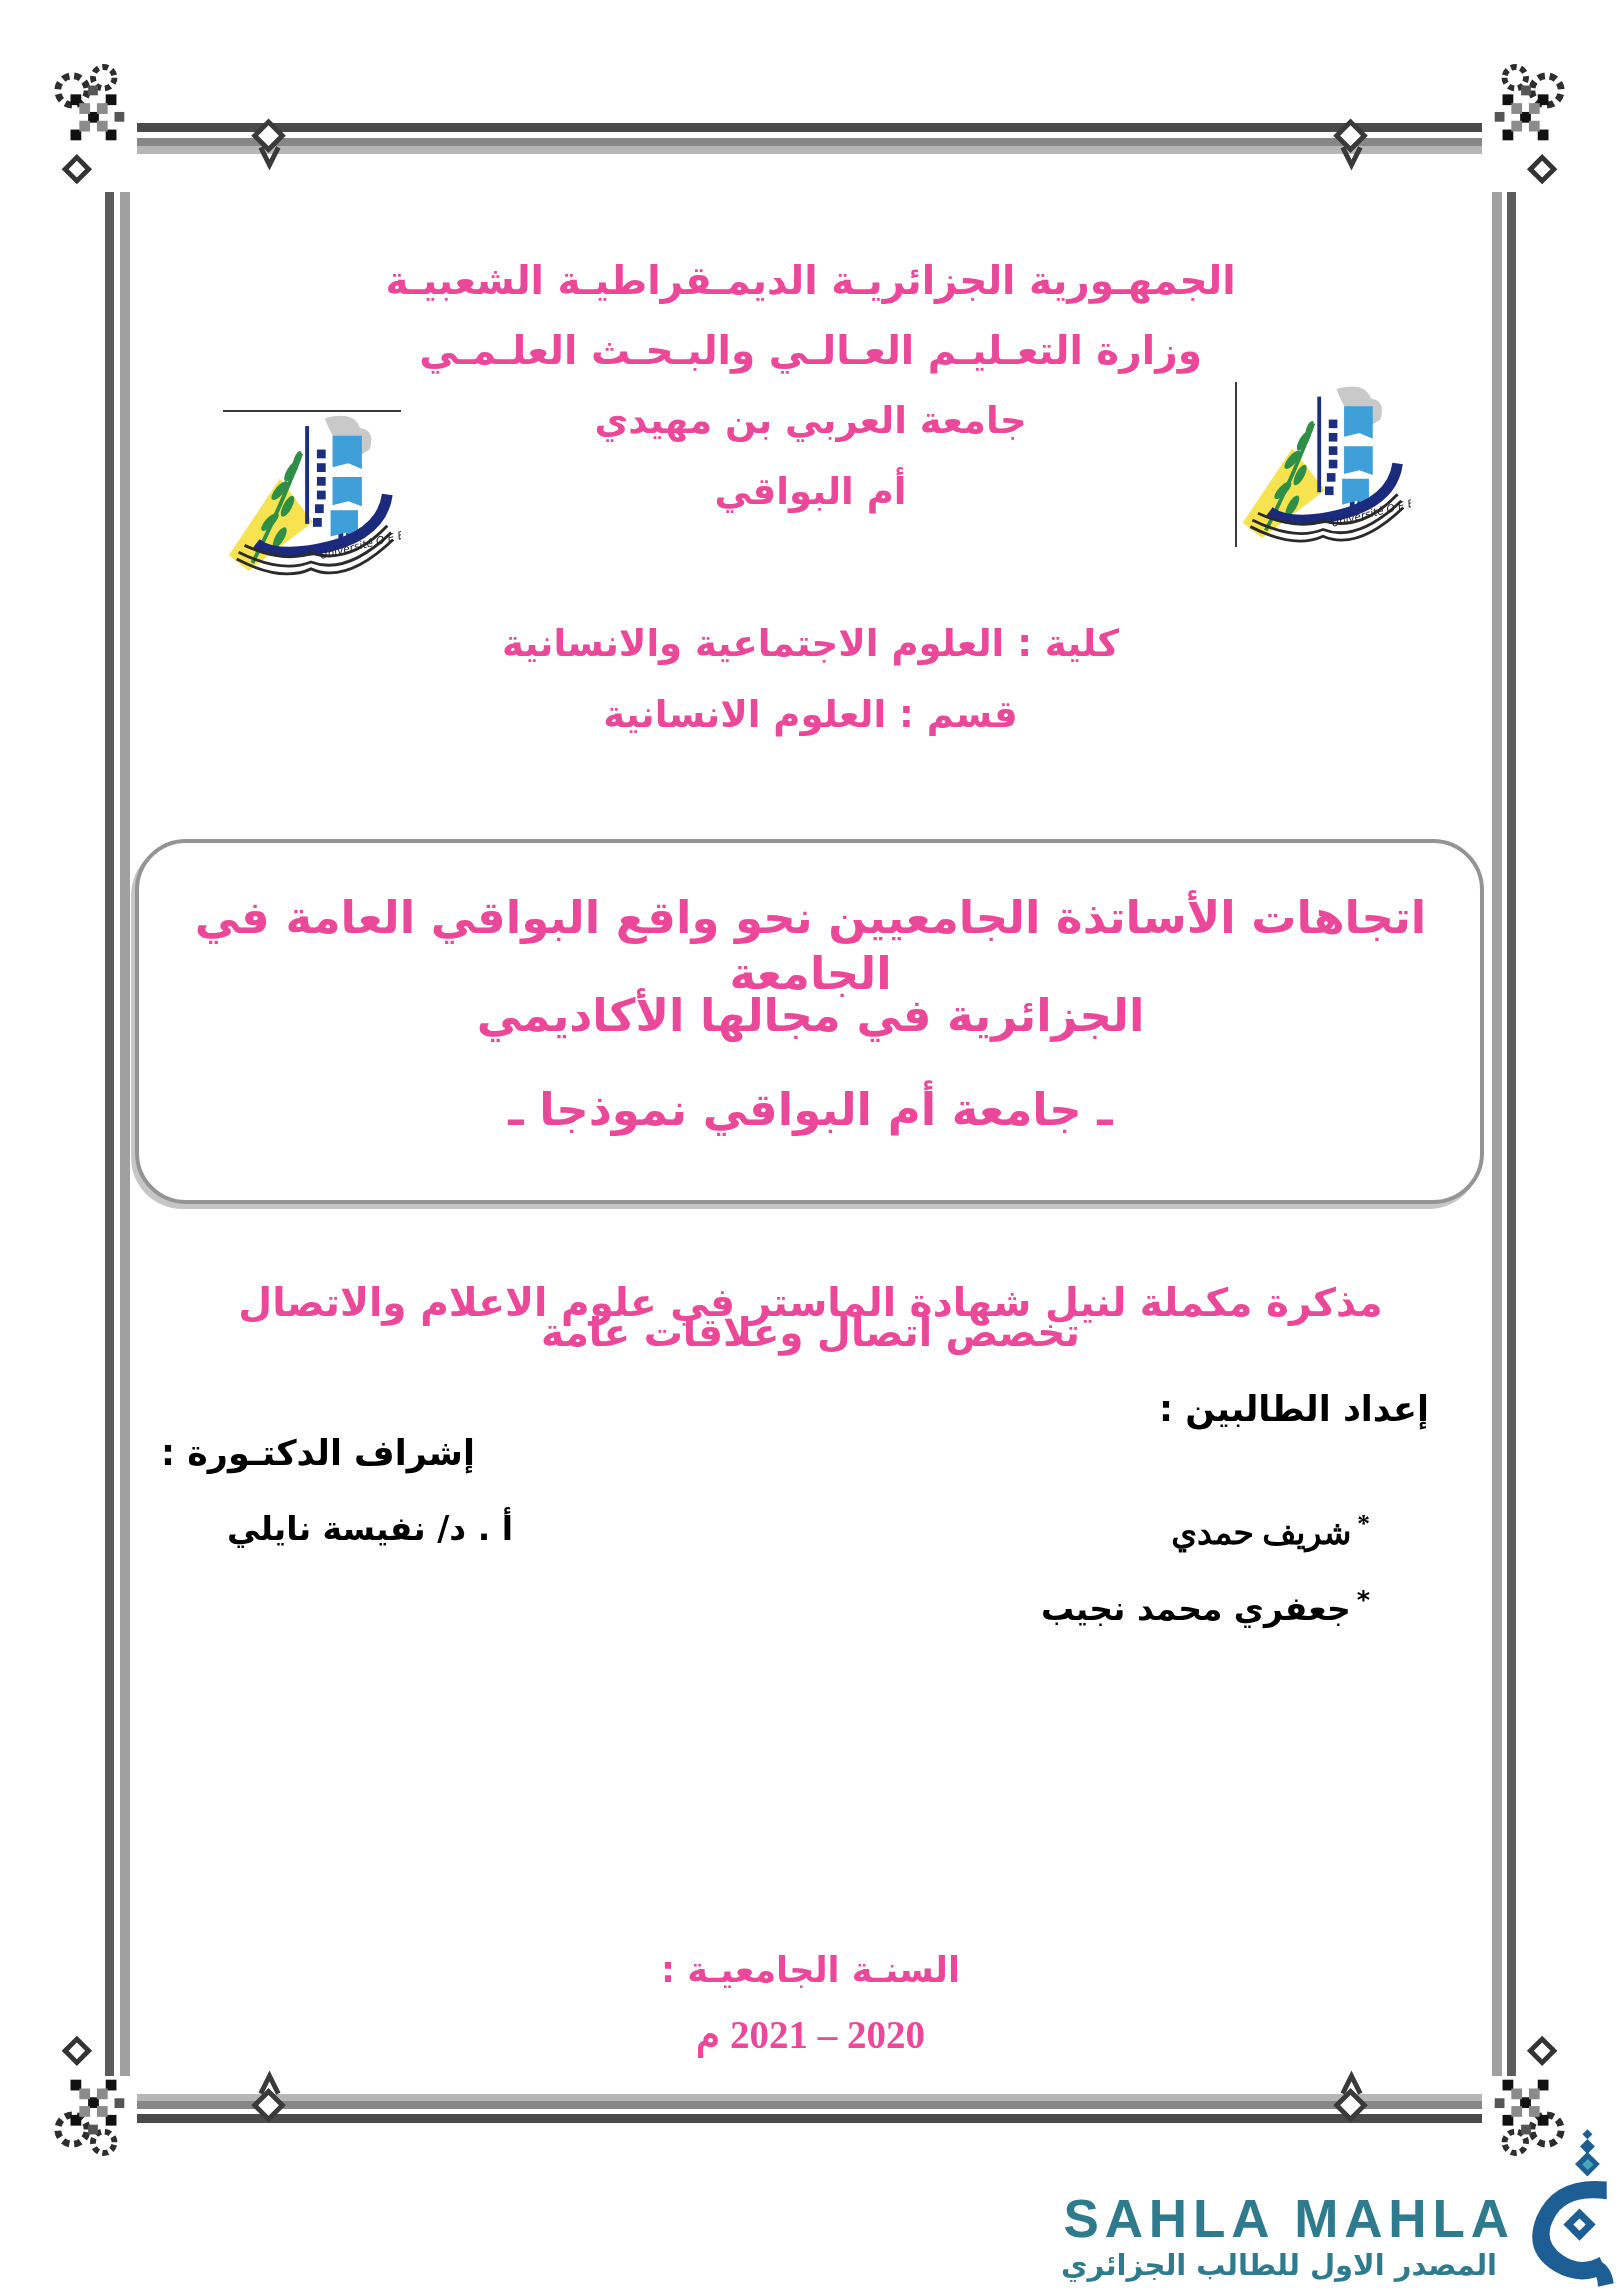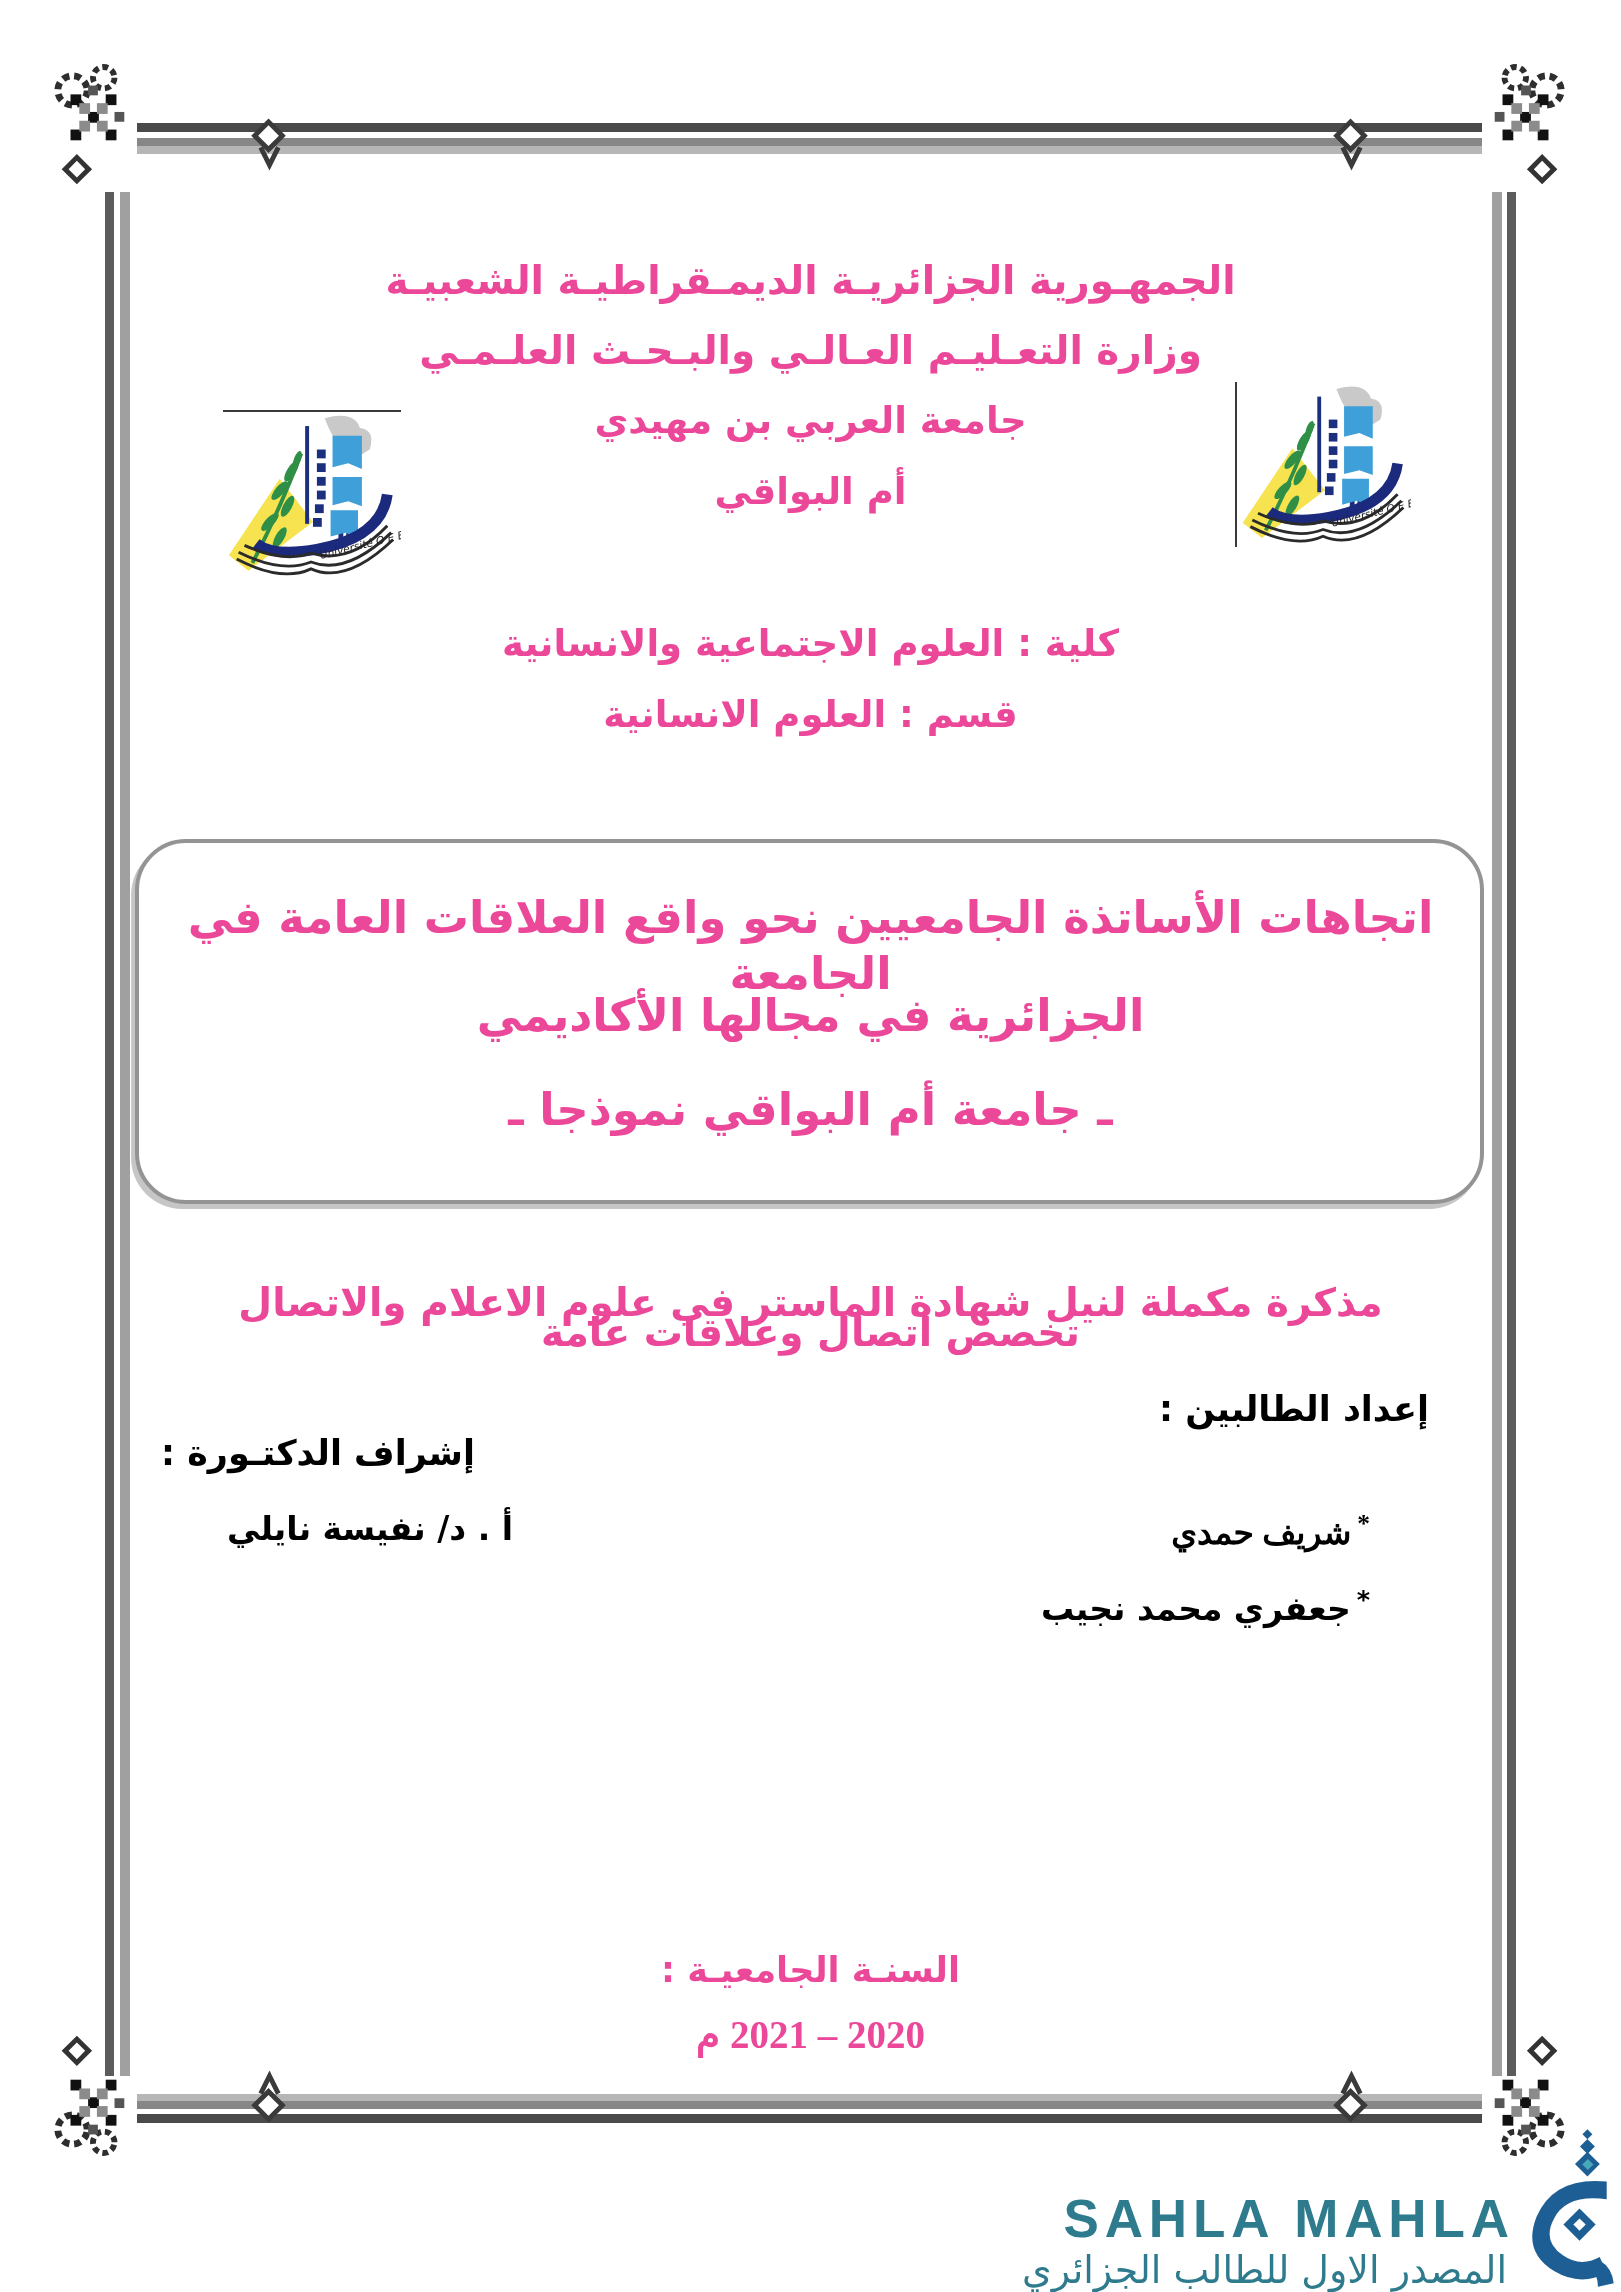--- a/index.html
+++ b/index.html
@@ -29,22 +29,22 @@
   .logo-left{border-top:2px solid #3a3a3a;}
   .logo-right{border-left:2px solid #3a3a3a;}
   
   .rtl{direction:rtl;}
   .bullet{font-size:25.5px;vertical-align:super;padding-left:5.9px;}
   
   .serif{font-family:"Liberation Serif", serif;}
   
   .wm-brand{position:absolute;right:106px;top:2188px;font-size:53px;font-weight:700;
      letter-spacing:5.9px;color:#2e7b8d;direction:ltr;font-family:"Liberation Sans", sans-serif;}
-  .wm-tagline{position:absolute;right:114px;top:2248px;font-size:38px;color:#2e7b8d;
-     direction:rtl;font-weight:400;}
+  .wm-tagline{position:absolute;right:124px;top:2248px;font-size:29px;color:#2e7b8d;
+     direction:rtl;font-weight:700;}
 </style>
 </head>
 <body>
 
 <div class="page">
 
   <div class="hline dark" style="top:123px;height:8.8px;"></div>
   <div class="hline med" style="top:138px;height:7.8px;"></div>
   <div class="hline light" style="top:146px;height:7.8px;"></div>
 
@@ -216,21 +216,21 @@
       <path d="M16,143 q44,22 74,10 q36,14 82,-30"></path>
       <path d="M22,136 q40,18 68,8 q40,12 78,-28"></path>
     </g>
     <text x="100" y="150" transform="rotate(-14 100 150)" font-size="11" font-style="italic" fill="#222">Université O E B</text>
   </svg>
 
   <div class="c fs38" style="top:692px;">قسم : العلوم الانسانية</div>
   <div class="c fs38" style="top:621px;">كلية : العلوم الاجتماعية والانسانية</div>
 
   <div class="title-box"></div>
-  <div class="c fs46" style="top:890px;">اتجاهات الأساتذة الجامعيين نحو واقع العلاقات العامة في الجامعة</div>
+  <div class="c fs46" style="top:890px;">اتجاهات الأساتذة الجامعيين نحو واقع البواقي العامة في الجامعة</div>
   <div class="c fs46" style="top:988px;">الجزائرية في مجالها الأكاديمي</div>
   <div class="c fs46" style="top:1082px;">ـ جامعة أم البواقي نموذجا ـ</div>
 
   <div class="c fs40" style="top:1235px;margin-top:44px;">مذكرة مكملة لنيل شهادة الماستر في علوم الاعلام والاتصال</div>
   <div class="c fs40" style="top:1309px;">تخصص اتصال وعلاقات عامة</div>
 
   <div class="abs rtl fs36" style="right:192px;top:1389px;font-weight:700;">إعداد الطالبين :</div>
   <div class="abs rtl fs34" style="right:251px;top:1509px;font-weight:700;font-family:Liberation Serif, serif;">
     <span class="bullet">*</span><span>شريف حمدي</span>
   </div>

